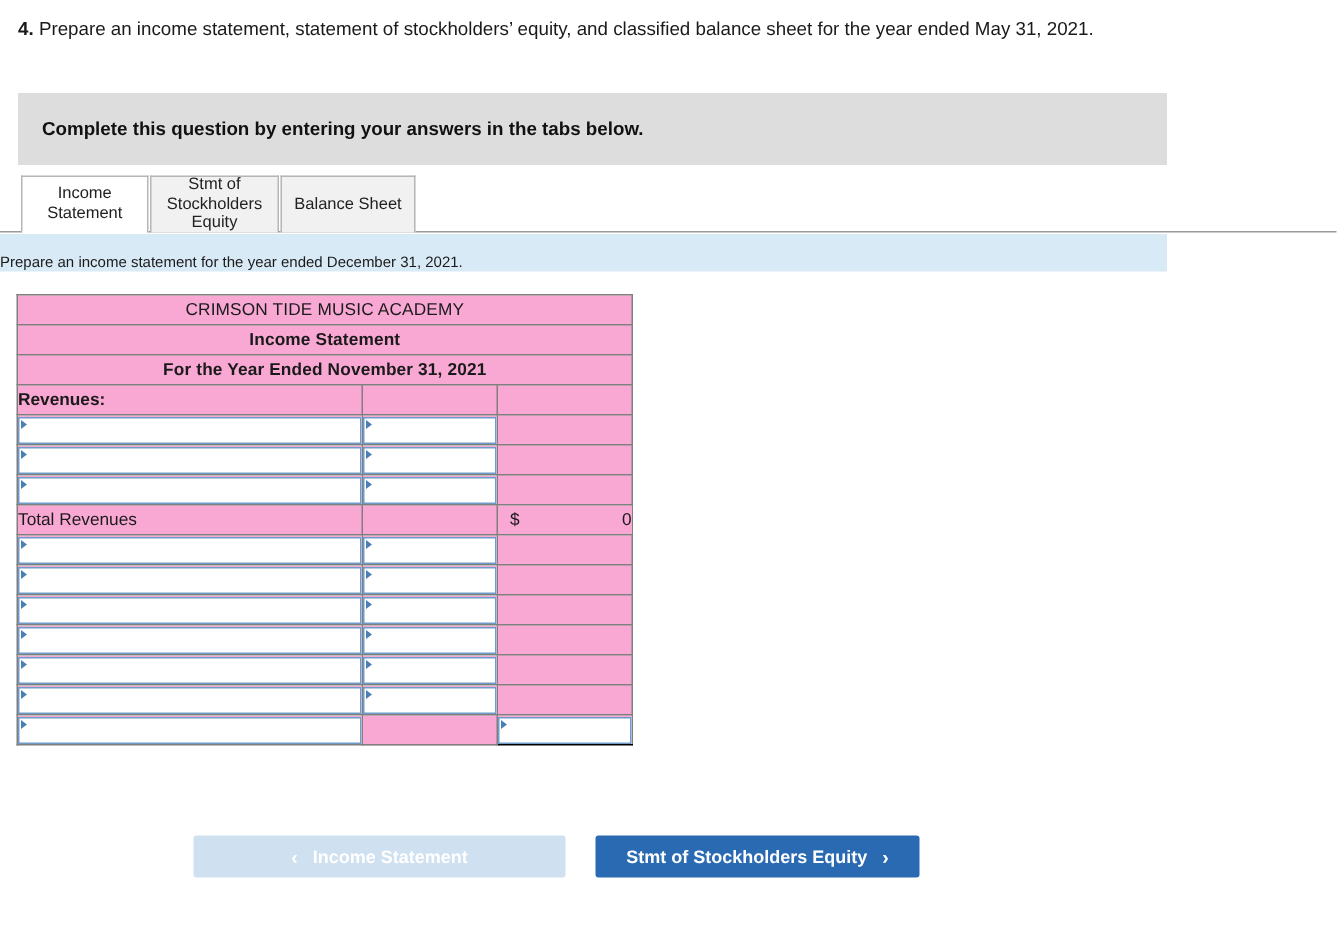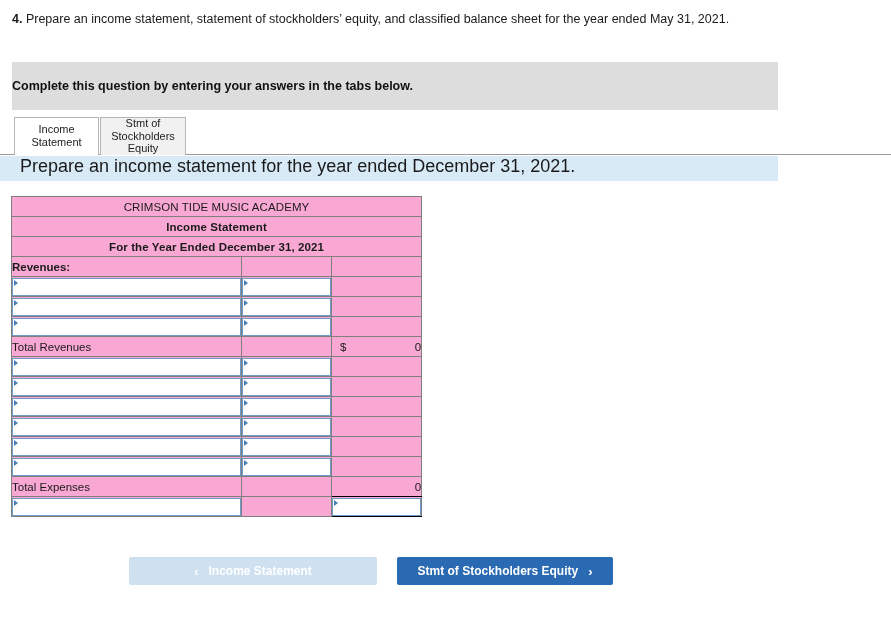--- a/index.html
+++ b/index.html
@@ -22,21 +22,21 @@
   .question .qnum { font-weight: bold; }
 
   
   .instruction-panel {
     position: absolute;
     left: 12px; top: 62px;
     width: 766px; height: 48px;
     background: #dddddd;
     display: flex;
     align-items: center;
-    padding-left: 0;
+    padding-left: 16px;
   }
   .instruction-panel .txt {
     font-size: 12.5px;
     font-weight: bold;
     color: #111;
   }
 
   
   .tabstrip {
     position: absolute;
@@ -88,23 +88,22 @@
     z-index: 1;
   }
 
   
   .sub-instruction {
     position: absolute;
     left: 0; top: 156px;
     width: 778px; height: 25px;
     background: #d9eaf7;
     display: flex;
-    align-items: flex-start;
-    padding-left: 20px;
-    font-size: 18px;
+    align-items: flex-end;
+    font-size: 10px;
     color: #1a1a1a;
   }
 
   
   .sheet {
     position: absolute;
     left: 11px; top: 196px;
     width: 410px;
     border-collapse: collapse;
     table-layout: fixed;
@@ -223,41 +222,44 @@
 <div class="tabstrip">
   <div class="tab active tab-w1">
     <span>Income
 Statement</span>
   </div>
   <div class="tab tab-w2">
     <span>Stmt of
 Stockholders
 Equity</span>
   </div>
+  <div class="tab tab-w3">
+    <span>Balance Sheet</span>
+  </div>
 </div>
 
 <div class="sub-instruction">
   <span>Prepare an income statement for the year ended December 31, 2021.</span>
 </div>
 
 <table class="sheet">
   <colgroup>
     <col class="col-label">
       <col class="col-mid">
       <col class="col-right">
   </colgroup>
   <tbody>
     <tr>
       <td class="hdr title1" colspan="3">CRIMSON TIDE MUSIC ACADEMY</td>
     </tr>
     <tr>
       <td class="hdr" colspan="3">Income Statement</td>
     </tr>
     <tr>
-      <td class="hdr" colspan="3">For the Year Ended December 31, 2021</td>
+      <td class="hdr" colspan="3">For the Year Ended November 31, 2021</td>
     </tr>
 
     <tr>
       <td class="lbl">Revenues:</td>
       <td></td>
       <td></td>
     </tr>
 
     <tr>
       <td class="icell">
@@ -344,25 +346,20 @@
     <tr>
       <td class="icell">
           <span class="ibox"></span>
         </td>
       <td class="icell">
           <span class="ibox"></span>
         </td>
       <td></td>
     </tr>
 
-    <tr>
-      <td class="lbl-indent">Total Expenses</td>
-      <td class="subtotal-top"></td>
-      <td class="num subtotal-bot">0</td>
-    </tr>
 
     <tr>
       <td class="icell">
           <span class="ibox"></span>
         </td>
       <td></td>
       <td class="icell subtotal-bot">
           <span class="ibox"></span>
         </td>
     </tr>

